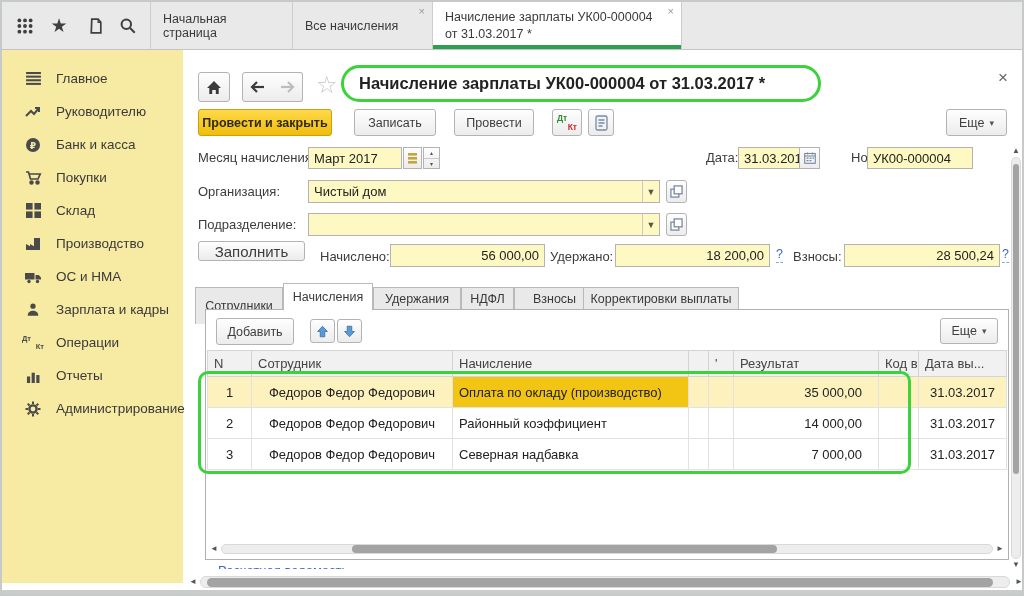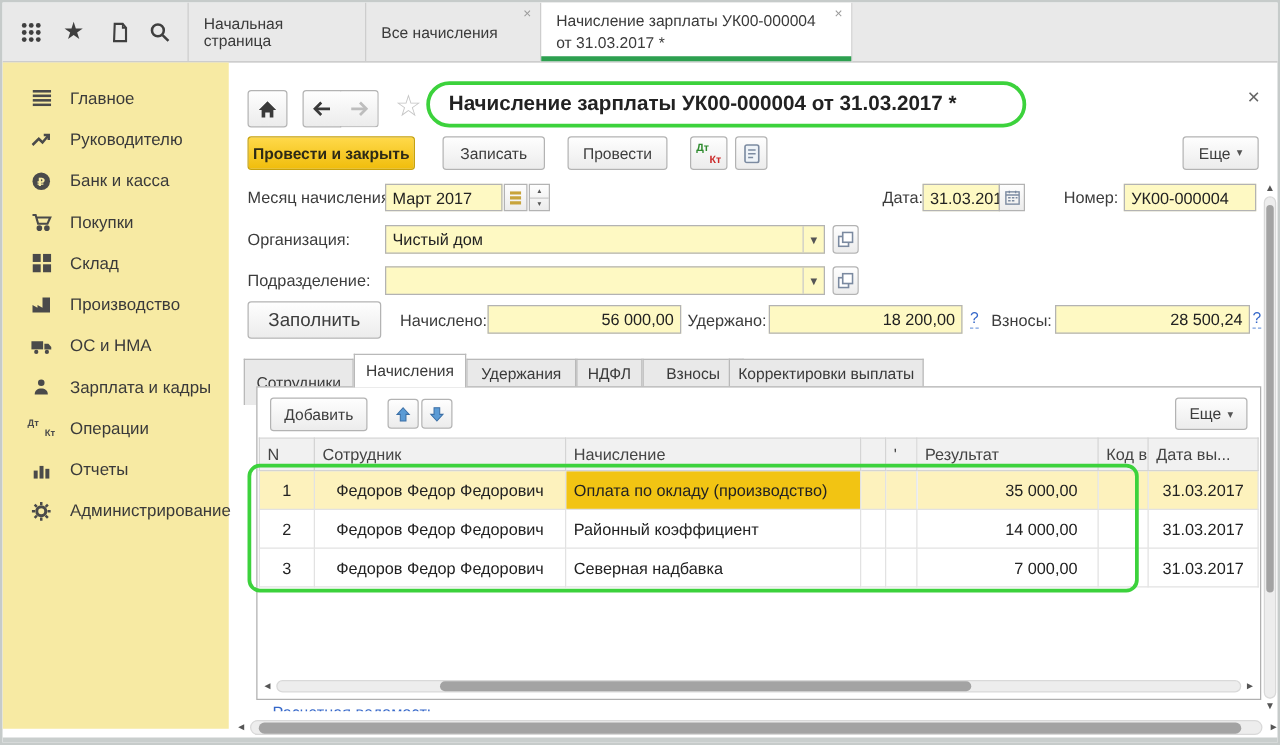--- a/index.html
+++ b/index.html
@@ -276,21 +276,21 @@
     </div>
   <div class="abs btn" style="left:797px;top:145px;width:21px;height:22px;border-radius:0;">
     <svg width="12" height="12" viewBox="0 0 12 12" fill="none" stroke="#7b8aa0" stroke-width="1.1">
         <rect x="0.7" y="1.5" width="10.6" height="9.8"></rect>
         <path d="M0.7 4 h10.6"></path>
         <path d="M3.5 0.5 v2 M8.5 0.5 v2"></path>
         <path d="M2.5 6.2 h2 M5.5 6.2 h2 M8.5 6.2 h1.5 M2.5 8.6 h2 M5.5 8.6 h2" stroke-width="1.3"></path>
       </svg>
   </div>
   <div class="abs lbl" style="left:849px;top:148px;">Номер:</div>
-  <div class="abs inputbox" style="left:897px;top:145px;width:106px;height:22px;">
+  <div class="abs inputbox" style="left:865px;top:145px;width:106px;height:22px;">
       <span>УК00-000004</span>
     </div>
 
   <div class="abs lbl" style="left:196px;top:182px;">Организация:</div>
   <div class="abs inputbox" style="left:306px;top:178px;width:352px;height:23px;">
     <span>Чистый дом</span>
     <span class="combo-arrow">▼</span>
   </div>
   <div class="abs btn" style="left:664px;top:178px;width:21px;height:23px;">
     <svg width="13" height="13" viewBox="0 0 14 14" fill="none" stroke="#7b8aa0" stroke-width="1.4">
@@ -304,21 +304,21 @@
     <span></span>
     <span class="combo-arrow">▼</span>
   </div>
   <div class="abs btn" style="left:664px;top:211px;width:21px;height:23px;">
     <svg width="13" height="13" viewBox="0 0 14 14" fill="none" stroke="#7b8aa0" stroke-width="1.4">
         <rect x="1" y="4.5" width="8.5" height="8.5" fill="#fff"></rect>
         <rect x="4.5" y="1" width="8.5" height="8.5" fill="#fff"></rect>
       </svg>
   </div>
 
-  <div class="abs btn" style="left:196px;top:239px;width:107px;height:30px;font-size:15px;">Заполнить</div>
+  <div class="abs btn" style="left:196px;top:239px;width:107px;height:20px;font-size:15px;">Заполнить</div>
   <div class="abs lbl" style="left:318px;top:247px;">Начислено:</div>
   <div class="abs inputbox num" style="left:388px;top:242px;width:155px;height:23px;">
       <span>56 000,00</span>
     </div>
   <div class="abs lbl" style="left:548px;top:247px;">Удержано:</div>
   <div class="abs inputbox num" style="left:613px;top:242px;width:155px;height:23px;">
       <span>18 200,00</span>
     </div>
   <div class="abs help" style="left:774px;top:246px;">?</div>
   <div class="abs lbl" style="left:791px;top:247px;">Взносы:</div>

